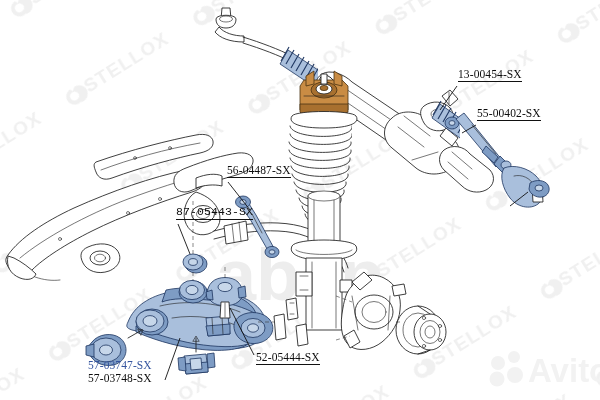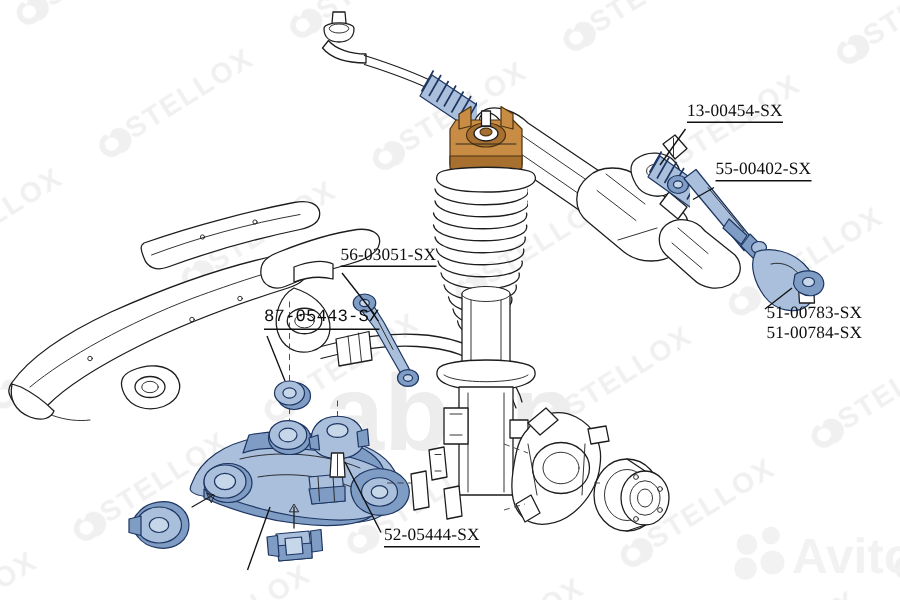--- a/index.html
+++ b/index.html
@@ -400,32 +400,32 @@
   <div id="labels" class="layer">
 
     <div class="lbl" style="left:458px; top:68px;">
       <span class="ul">13-00454-SX</span>
     </div>
 
     <div class="lbl" style="left:477px; top:107px;text-align:right;">
       <span class="ul">55-00402-SX</span>
     </div>
 
-    <div class="lbl" style="left:511px; top:203px;">
-      <span class="row">51-00783-SX</span>
-      <span class="row">51-00784-SX</span>
-    </div>
 
     <div class="lbl" style="left:227px; top:164px;">
-      <span class="ul">56-03051-SX</span>
+      <span class="ul">56-04487-SX</span>
     </div>
 
     <div class="lbl" style="left:176px; top:206px;font-family:Liberation Mono, monospace;">
       <span class="ul">87-05443-SX</span>
     </div>
 
     <div class="lbl" style="left:256px; top:351px;">
       <span class="ul">52-05444-SX</span>
     </div>
 
+    <div class="lbl" style="left:88px; top:359px;">
+      <span class="row b">57-03747-SX</span>
+      <span class="row">57-03748-SX</span>
+    </div>
 
   </div>
 </div>
 
 </body></html>

